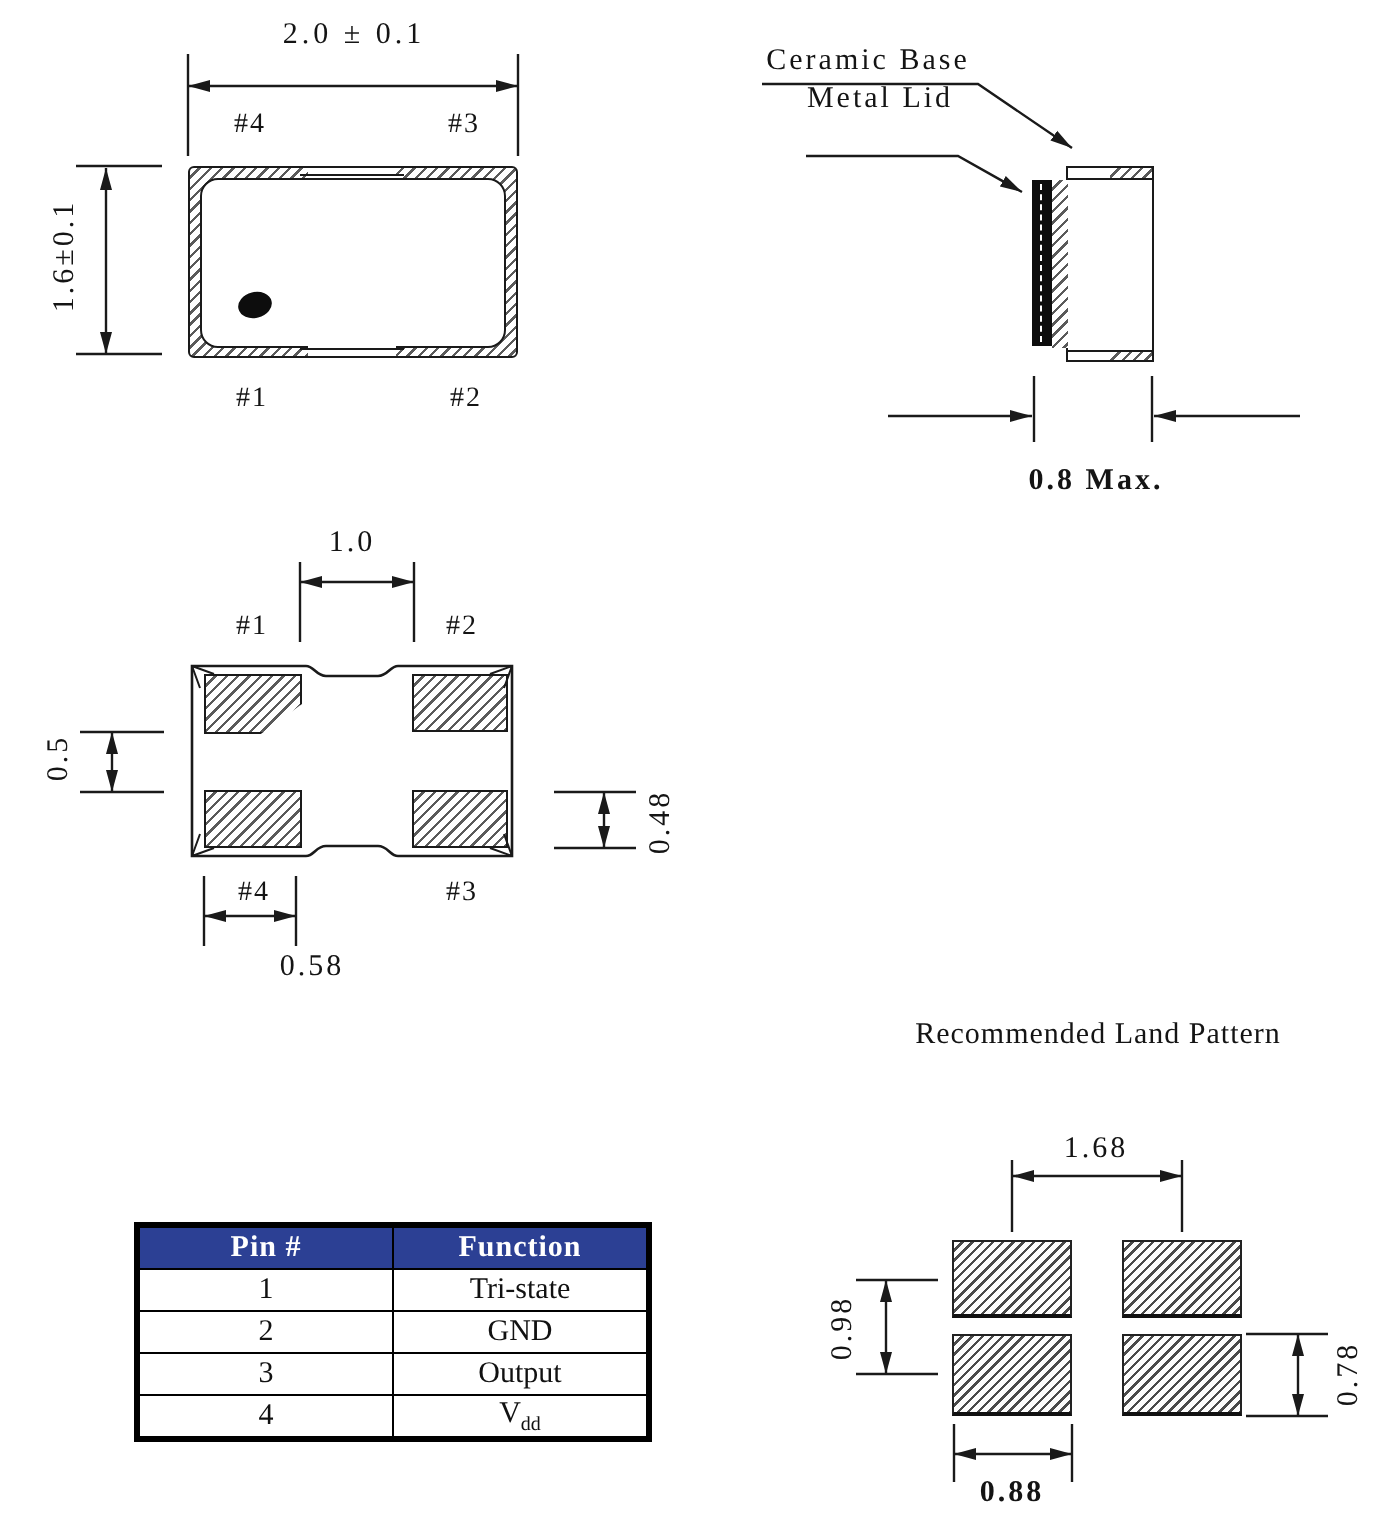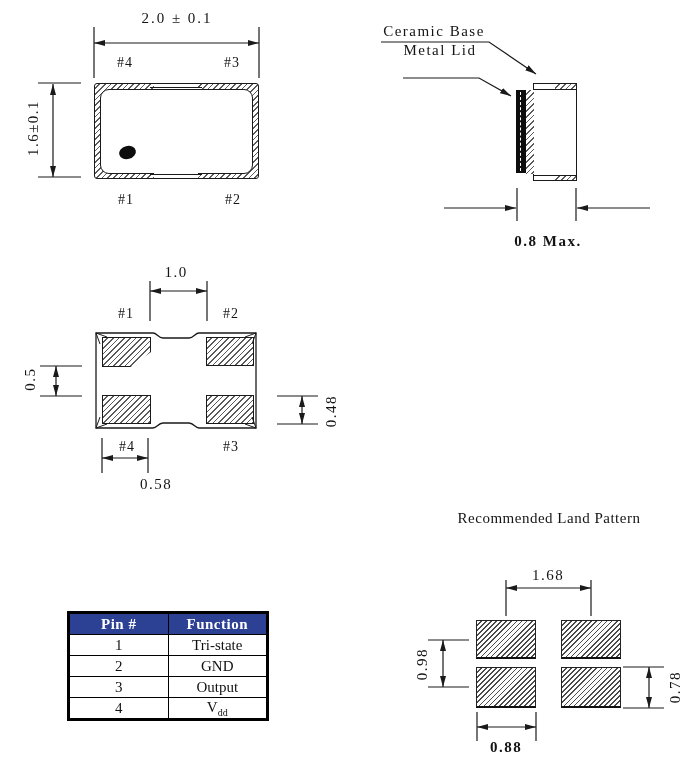--- a/index.html
+++ b/index.html
@@ -43,21 +43,21 @@
   .lp-pad{border:1.1px solid #222;border-bottom:2px solid #111;}
   #lp-tl{left:476px;top:620px;width:60px;height:39px;}
   #lp-tr{left:561px;top:620px;width:60px;height:39px;}
   #lp-bl{left:476px;top:667px;width:60px;height:41px;}
   #lp-br{left:561px;top:667px;width:60px;height:41px;}
 
   
   #lines{position:absolute;left:0;top:0;width:693px;height:761px;pointer-events:none;}
 
   
-  #pin-table{position:absolute;left:68px;top:612px;width:200px;border-collapse:collapse;
+  #pin-table{position:absolute;left:68px;top:612px;width:257px;border-collapse:collapse;
              table-layout:fixed;font-size:15px;}
   #pin-table th,#pin-table td{border:1.3px solid #000;text-align:center;height:20px;padding:0;}
   #pin-table th{background:var(--header-bg,#2c4094);color:#fff;font-weight:bold;letter-spacing:0.5px;}
   #pin-table{border:2.2px solid #000;outline:0.5px solid #000;}
   #pin-table sub{font-size:10px;}
 </style>
 </head>
 <body>
 
 <div id="stage">

